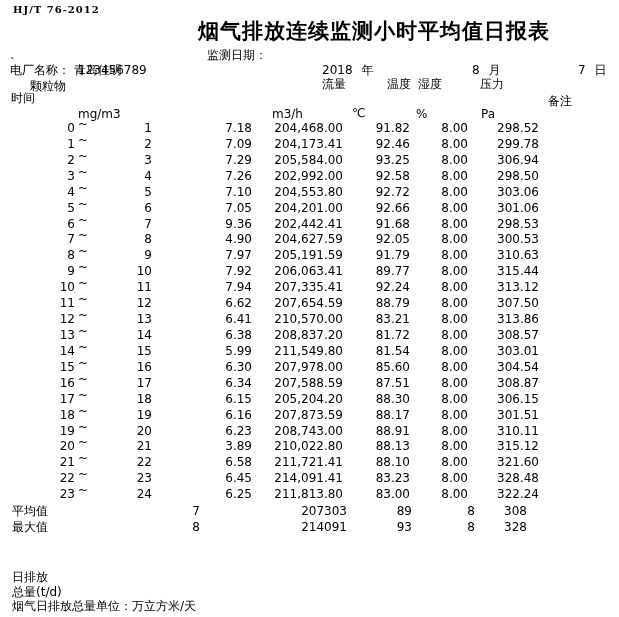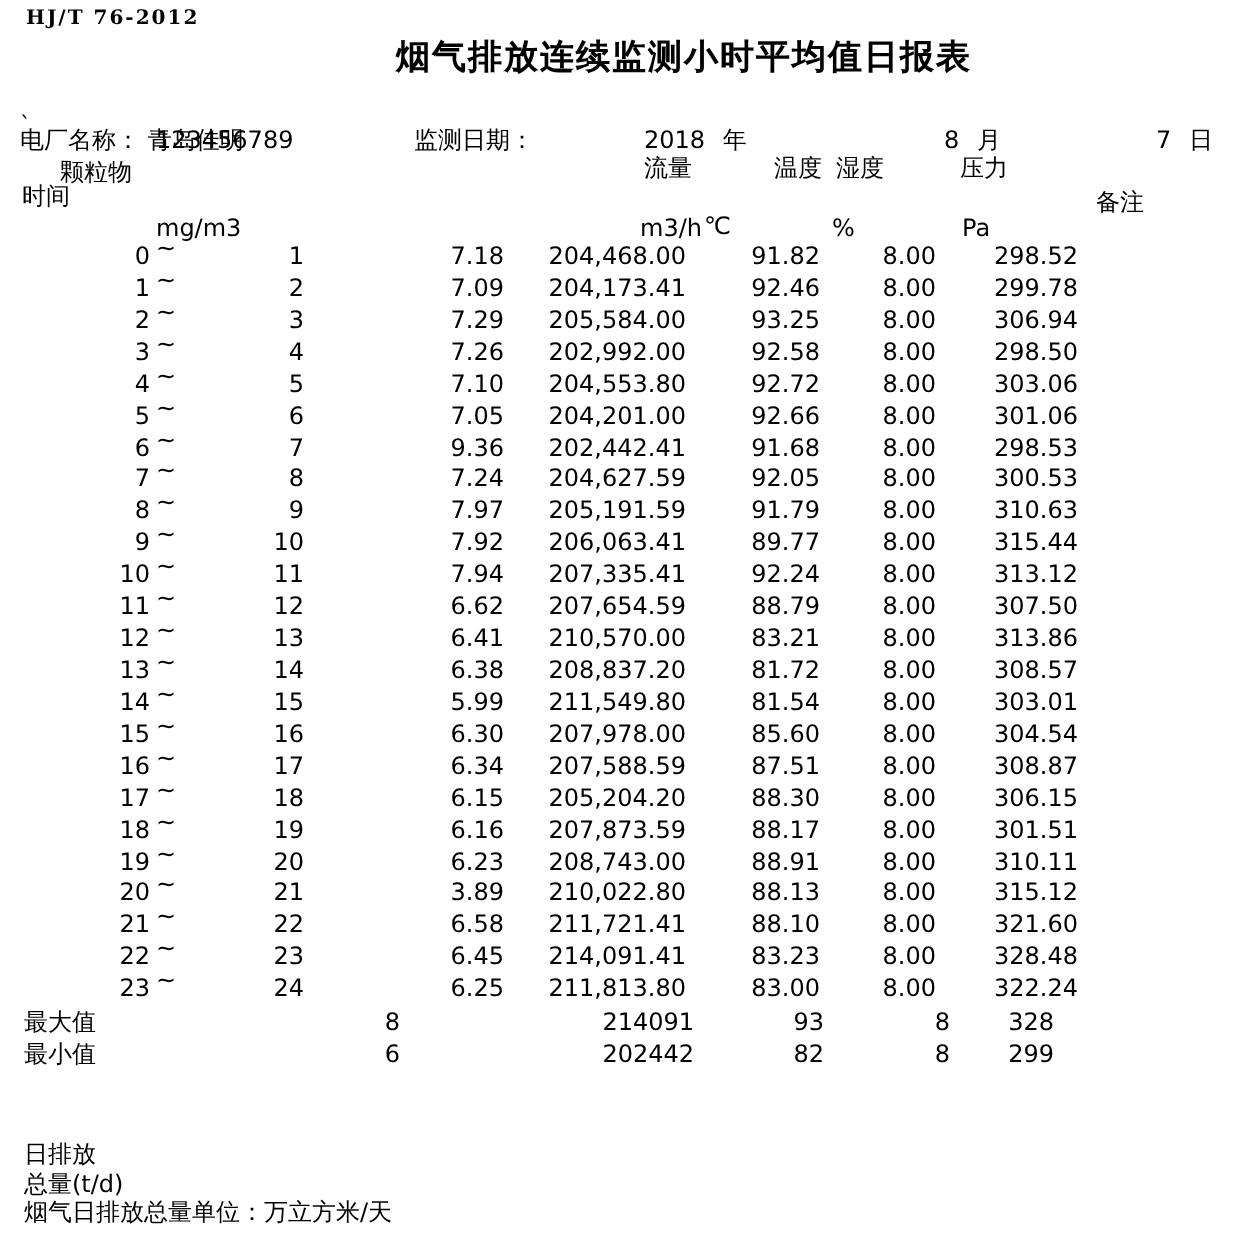--- a/index.html
+++ b/index.html
@@ -7,39 +7,39 @@
   body {
     width:619px; height:617px; position:relative; overflow:hidden;
     font-family:"DejaVu Sans","Liberation Sans",sans-serif;
     font-size:12px; color:#000;
   }
   .abs { position:absolute; white-space:nowrap; }
   .standard {
     left:13px; top:4px; font-family:"DejaVu Serif","Liberation Serif",serif;
     font-weight:bold; font-size:10px; letter-spacing:1px;
   }
-  .title { left:198px; top:17px; font-weight:bold; font-size:17px; letter-spacing:1px; }
+  .title { left:198px; top:17px; font-weight:bold; font-size:21px; letter-spacing:1px; }
   .plant-line { left:10px; top:62px; }
   .tick { left:10px; top:56px; font-size:11px; }
   .plant-code { left:78px; top:63px; }
-  .date-label { left:207px; top:62px; }
+  .date-label { left:207px; top:47px; }
   .date-year { left:322px; top:62px; }
   .date-month { left:472px; top:62px; }
   .date-day { left:578px; top:62px; }
   .date-part span { display:inline-block; }
   .date-part .unit { margin-left:5px; }
   .hdr-particulate { left:30px; top:78px; }
   .hdr-flow { left:322px; top:76px; }
   .hdr-temp { left:387px; top:76px; }
   .hdr-humidity { left:418px; top:76px; }
   .hdr-pressure { left:480px; top:76px; }
   .hdr-time { left:11px; top:90px; }
   .hdr-remark { left:548px; top:93px; }
   .unit-particulate { left:78px; top:107px; }
-  .unit-flow { left:272px; top:107px;margin-left:48px; }
+  .unit-flow { left:272px; top:107px; }
   .unit-temp { left:352px; top:106px; }
   .unit-humidity { left:416px; top:107px; }
   .unit-pressure { left:481px; top:107px; }
 
   table { border-collapse:collapse; table-layout:fixed; }
   td { padding:0; font-size:12px; white-space:nowrap; overflow:hidden; }
 
   .main-table { left:0; top:121px; width:619px; }
   .main-table td { line-height:15.92px; text-align:right; }
   .main-table td.c-tilde { text-align:left; }
@@ -190,21 +190,21 @@
         <td class="c-temp">91.68</td>
         <td class="c-humidity">8.00</td>
         <td class="c-pressure">298.53</td>
         <td class="c-remark"></td>
       </tr>
 
       <tr>
         <td class="c-start">7</td>
         <td class="c-tilde"><span class="tilde">~</span></td>
         <td class="c-end">8</td>
-        <td class="c-particulate">7.24</td>
+        <td class="c-particulate">4.90</td>
         <td class="c-flow">204,627.59</td>
         <td class="c-temp">92.05</td>
         <td class="c-humidity">8.00</td>
         <td class="c-pressure">300.53</td>
         <td class="c-remark"></td>
       </tr>
 
       <tr>
         <td class="c-start">8</td>
         <td class="c-tilde"><span class="tilde">~</span></td>
@@ -403,37 +403,37 @@
   <colgroup>
     <col style="width:110px">
       <col style="width:90px">
       <col style="width:147px">
     <col style="width:65px">
       <col style="width:63px">
       <col style="width:52px">
   </colgroup>
   <tbody>
 
+      <tr>
+        <td class="s-label">平均值</td>
+        <td>7</td>
+        <td>207303</td>
+        <td>89</td>
+        <td>8</td>
+        <td>308</td>
+      </tr>
 
       <tr>
         <td class="s-label">最大值</td>
         <td>8</td>
         <td>214091</td>
         <td>93</td>
         <td>8</td>
         <td>328</td>
       </tr>
 
-      <tr>
-        <td class="s-label">最小值</td>
-        <td>6</td>
-        <td>202442</td>
-        <td>82</td>
-        <td>8</td>
-        <td>299</td>
-      </tr>
 
     </tbody>
 </table>
 
 <div class="abs daily-line1">日排放</div>
 <div class="abs daily-line2">总量(t/d)</div>
 <div class="abs unit-note">烟气日排放总量单位：万立方米/天</div>
 
 </body></html>

